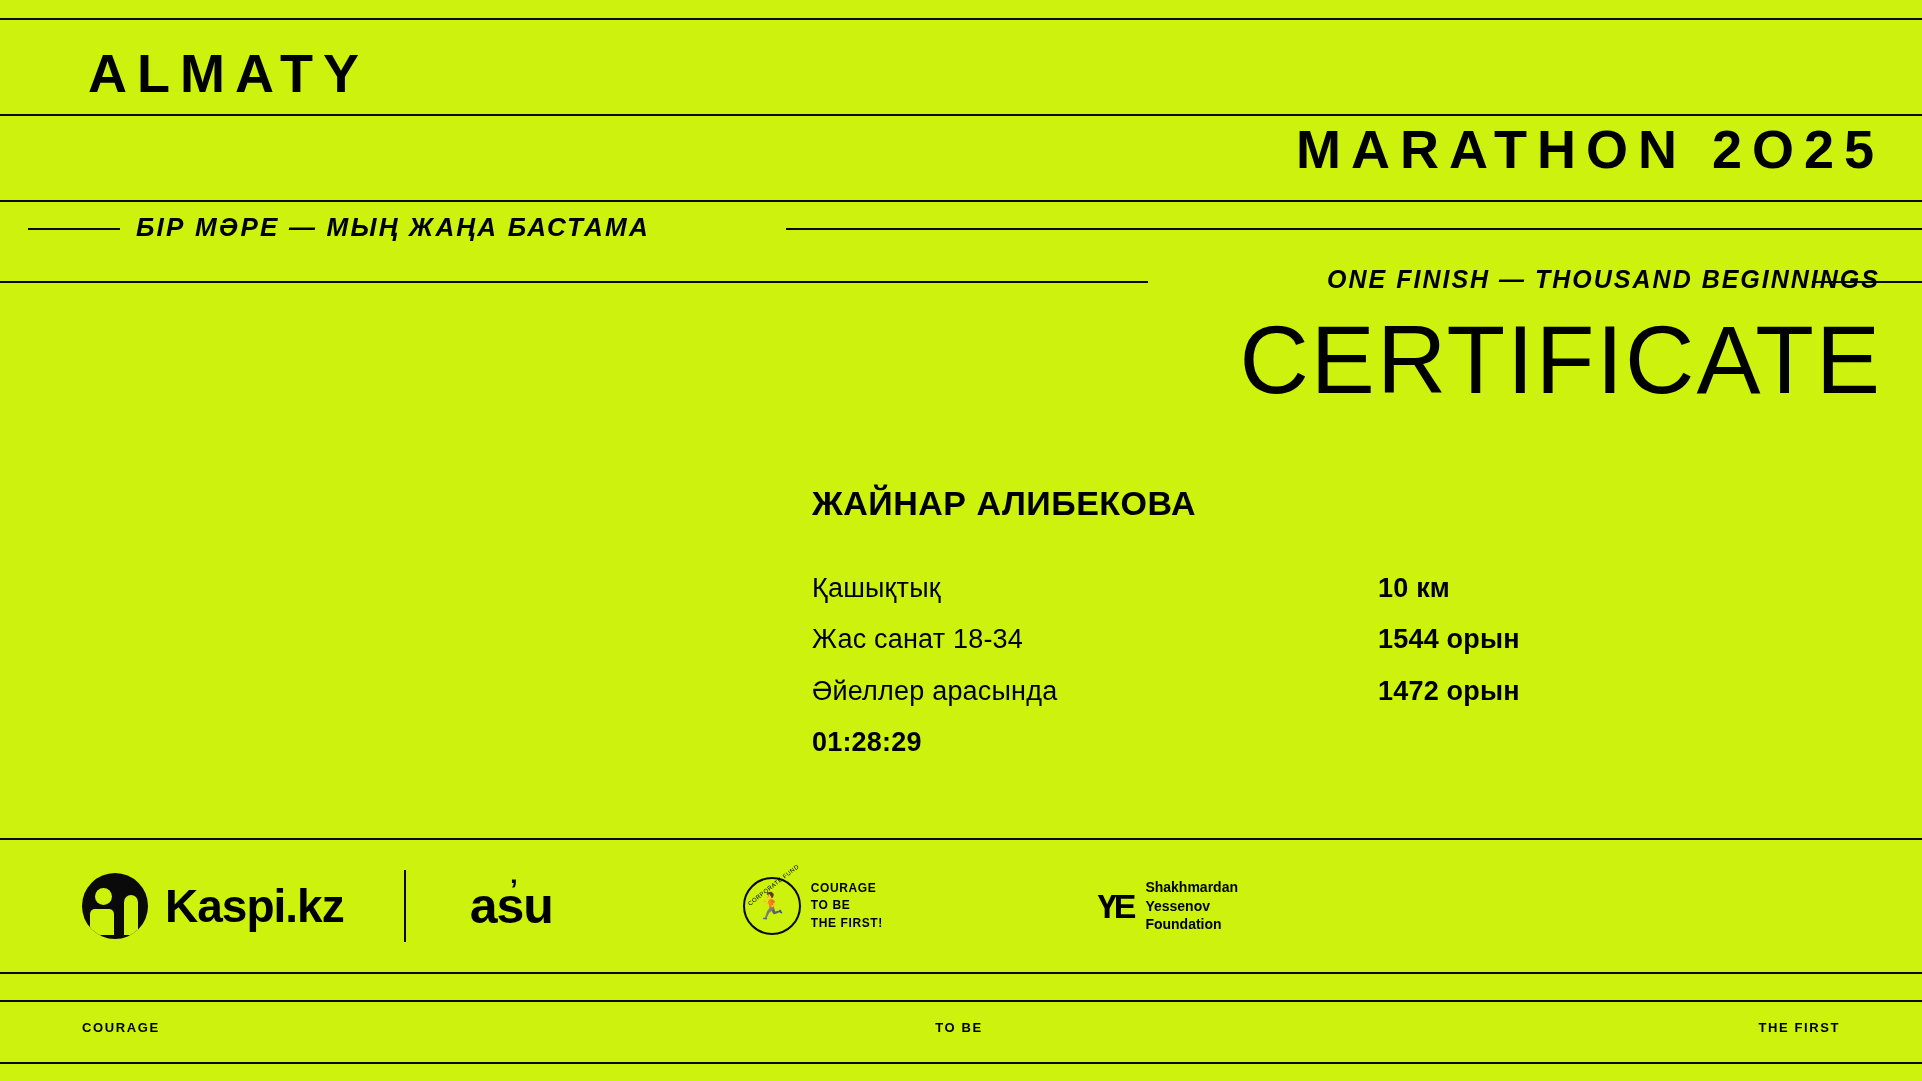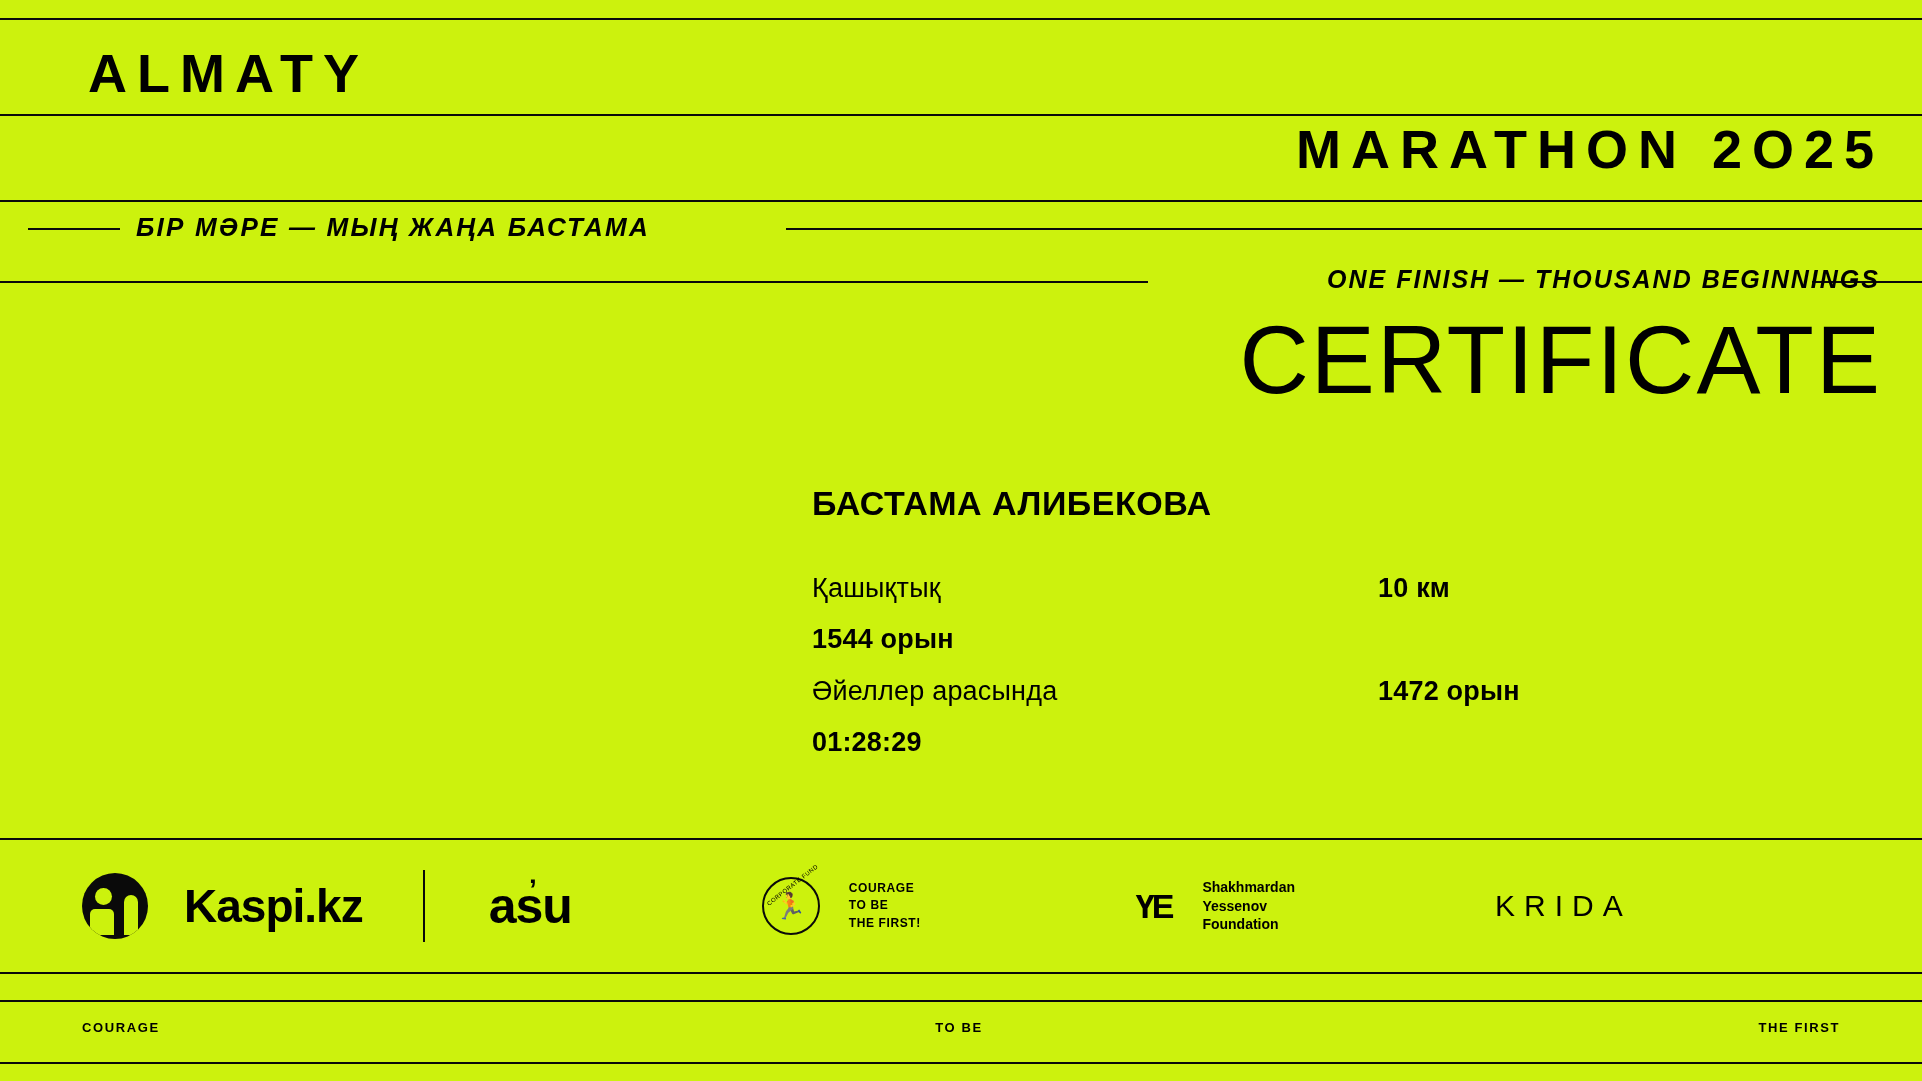--- a/index.html
+++ b/index.html
@@ -123,21 +123,20 @@
     width: 1922px;
     height: 132px;
     display: flex;
     align-items: center;
   }
   .sp {
     display: flex;
     align-items: center;
     justify-content: flex-end;
     height: 100%;
-    gap: 19px;
   }
   .sp-kaspi { margin-left: 82px; }
   .kaspi-mark {
     width: 66px; height: 66px;
     border-radius: 50%;
     background: #0a0a0a;
     position: relative;
     margin-right: 17px;
     overflow: hidden;
   }
@@ -277,28 +276,29 @@
   <div class="rule" style="left:0; top:1000px; width:1922px;"></div>
   <div class="rule" style="left:0; top:1062px; width:1922px;"></div>
 
   <div class="almaty">ALMATY</div>
   <div class="marathon">MARATHON 2O25</div>
   <div class="slogan-kz">БІР МӘРЕ — МЫҢ ЖАҢА БАСТАМА</div>
   <div class="slogan-en">ONE FINISH — THOUSAND BEGINNINGS</div>
 
   <div class="cert-title">CERTIFICATE</div>
 
-  <div class="athlete-name">БАСТАМА АЛИБЕКОВА</div>
+  <div class="athlete-name">ЖАЙНАР АЛИБЕКОВА</div>
 
   <div class="results">
     <div class="res-row">
       <div class="res-label">Қашықтық</div>
       <div class="res-value">10 км</div>
     </div>
     <div class="res-row">
+      <div class="res-label">Жас санат 18-34</div>
       <div class="res-value">1544 орын</div>
     </div>
     <div class="res-row">
       <div class="res-label">Әйеллер арасында</div>
       <div class="res-value">1472 орын</div>
     </div>
     <div class="res-row">
       <div class="res-value">01:28:29</div>
     </div>
   </div>
@@ -335,21 +335,20 @@
 
     <div class="sp syf">
       <div class="syf-mark">ҮЕ</div>
       <div class="syf-lines">
         <div>Shakhmardan</div>
         <div>Yessenov</div>
         <div>Foundation</div>
       </div>
     </div>
 
-    <div class="sp krida">KRIDA</div>
 
   </div>
 
   <div class="footer">
     <div class="f-left">COURAGE</div>
     <div class="f-mid">TO BE</div>
     <div class="f-right">THE FIRST</div>
   </div>
 
 </div>

